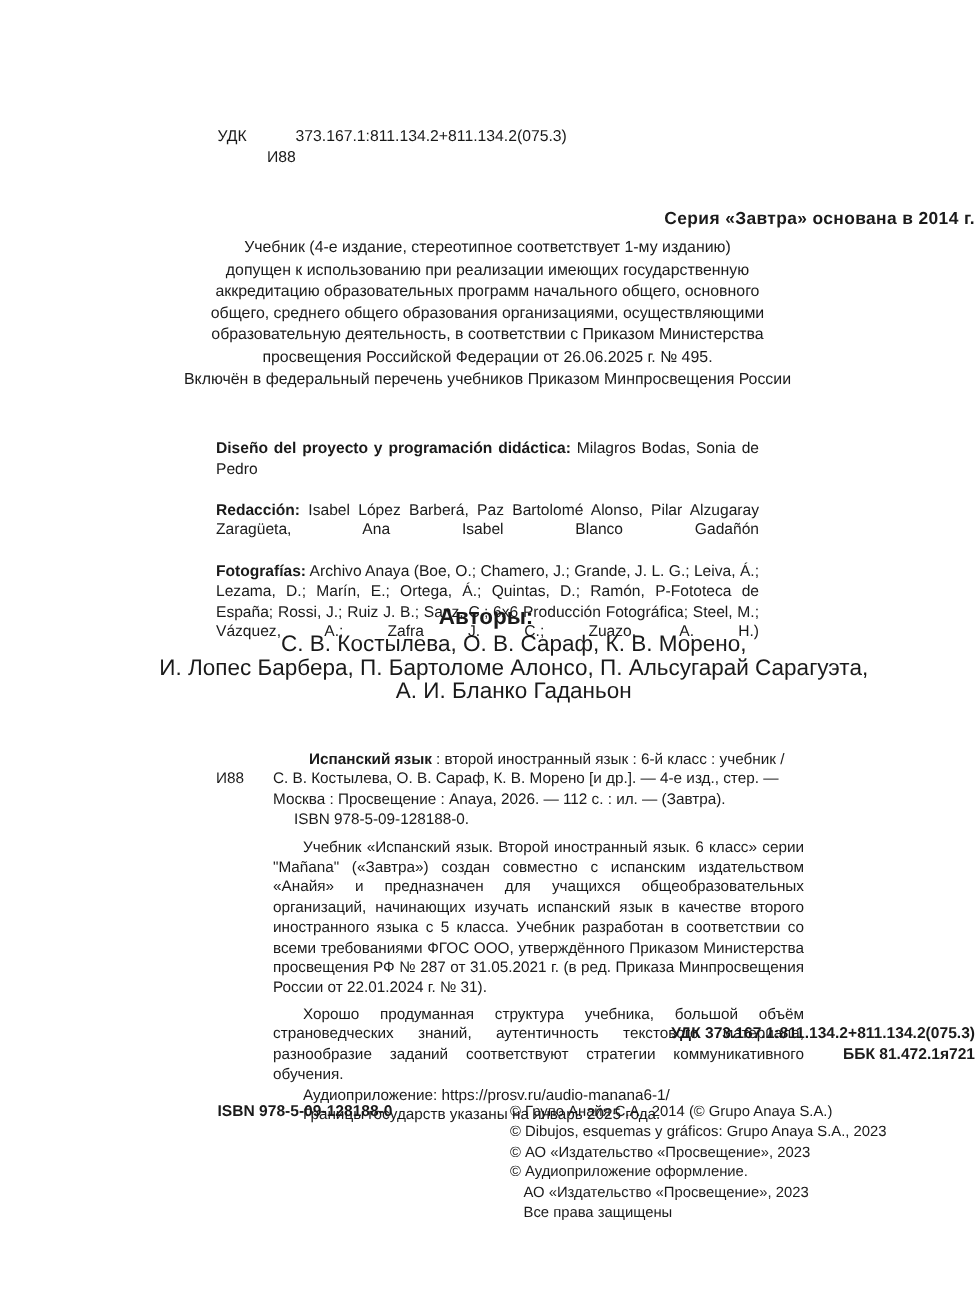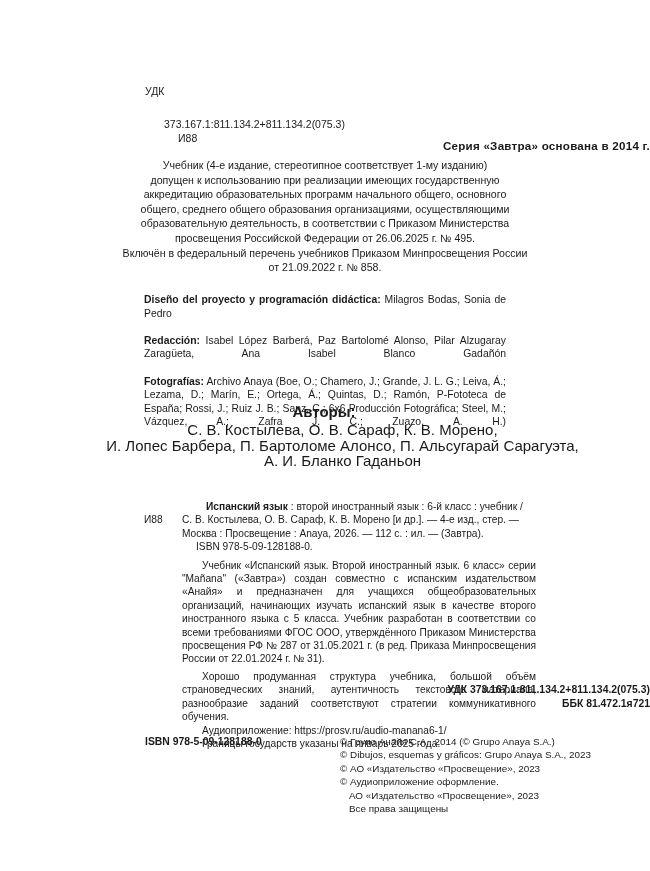--- a/index.html
+++ b/index.html
@@ -33,21 +33,20 @@
   
   #udk-top {
     left: 145px;
     top: 84px;
     font-size: 10.5px;
     line-height: 14.2px;
   }
   #udk-top .row {
     display: flex;
     white-space: nowrap;
-    flex-direction: column;
   }
   #udk-top .lbl {
     width: 33px;
     flex: 0 0 33px;
   }
   #udk-top .val { flex: 0 0 auto; margin-left: 19px; }
   #udk-top .indent { padding-left: 33px; }
 
   
   #series-line {
@@ -179,21 +178,20 @@
   <div class="blk ctr b" id="series-line">Серия «Завтра» основана в 2014 г.</div>
 
   <div class="blk ctr" id="approval">
     <div class="ln">Учебник (4-е издание, стереотипное соответствует 1-му изданию)</div>
     <div class="ln">допущен к использованию при реализации имеющих государственную</div>
     <div class="ln">аккредитацию образовательных программ начального общего, основного</div>
     <div class="ln">общего, среднего общего образования организациями, осуществляющими</div>
     <div class="ln">образовательную деятельность, в соответствии с Приказом Министерства</div>
     <div class="ln">просвещения Российской Федерации от 26.06.2025 г. № 495.</div>
     <div class="ln">Включён в федеральный перечень учебников Приказом Минпросвещения России</div>
-    <div class="ln">от 21.09.2022 г. № 858.</div>
   </div>
 
   <div class="blk" id="credits">
     <p class="para"><span class="b">Diseño del proyecto y programación didáctica:</span> <span>Milagros Bodas, Sonia de Pedro</span></p>
     <p class="para"><span class="b">Redacción:</span> <span>Isabel López Barberá, Paz Bartolomé Alonso, Pilar Alzugaray Zaragüeta, Ana Isabel Blanco Gadañón</span></p>
     <p class="para"><span class="b">Fotografías:</span> <span>Archivo Anaya (Boe, O.; Chamero, J.; Grande, J. L. G.; Leiva, Á.; Lezama, D.; Marín, E.; Ortega, Á.; Quintas, D.; Ramón, P-Fototeca de España; Rossi, J.; Ruiz J. B.; Sanz, C.; 6x6 Producción Fotográfica; Steel, M.; Vázquez, A.; Zafra J. C.; Zuazo, A. H.)</span></p>
   </div>
 
   <div class="blk ctr" id="authors">
     <div class="head">Авторы:</div>

